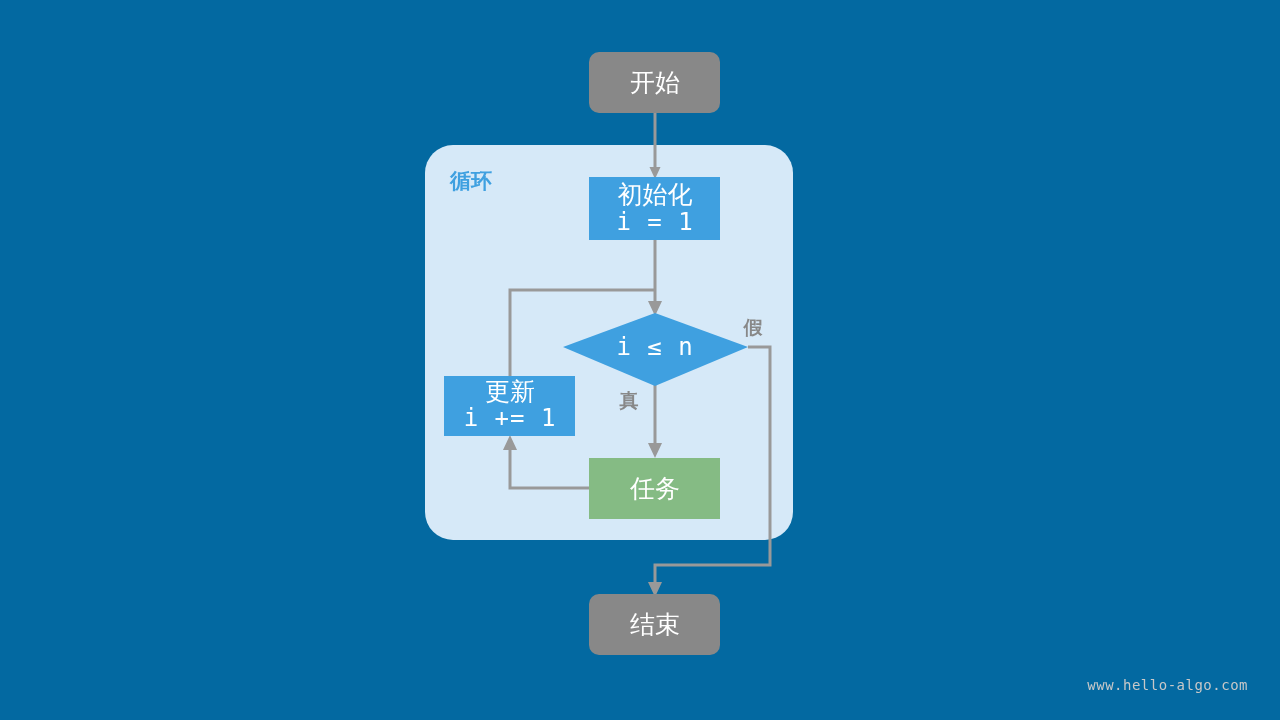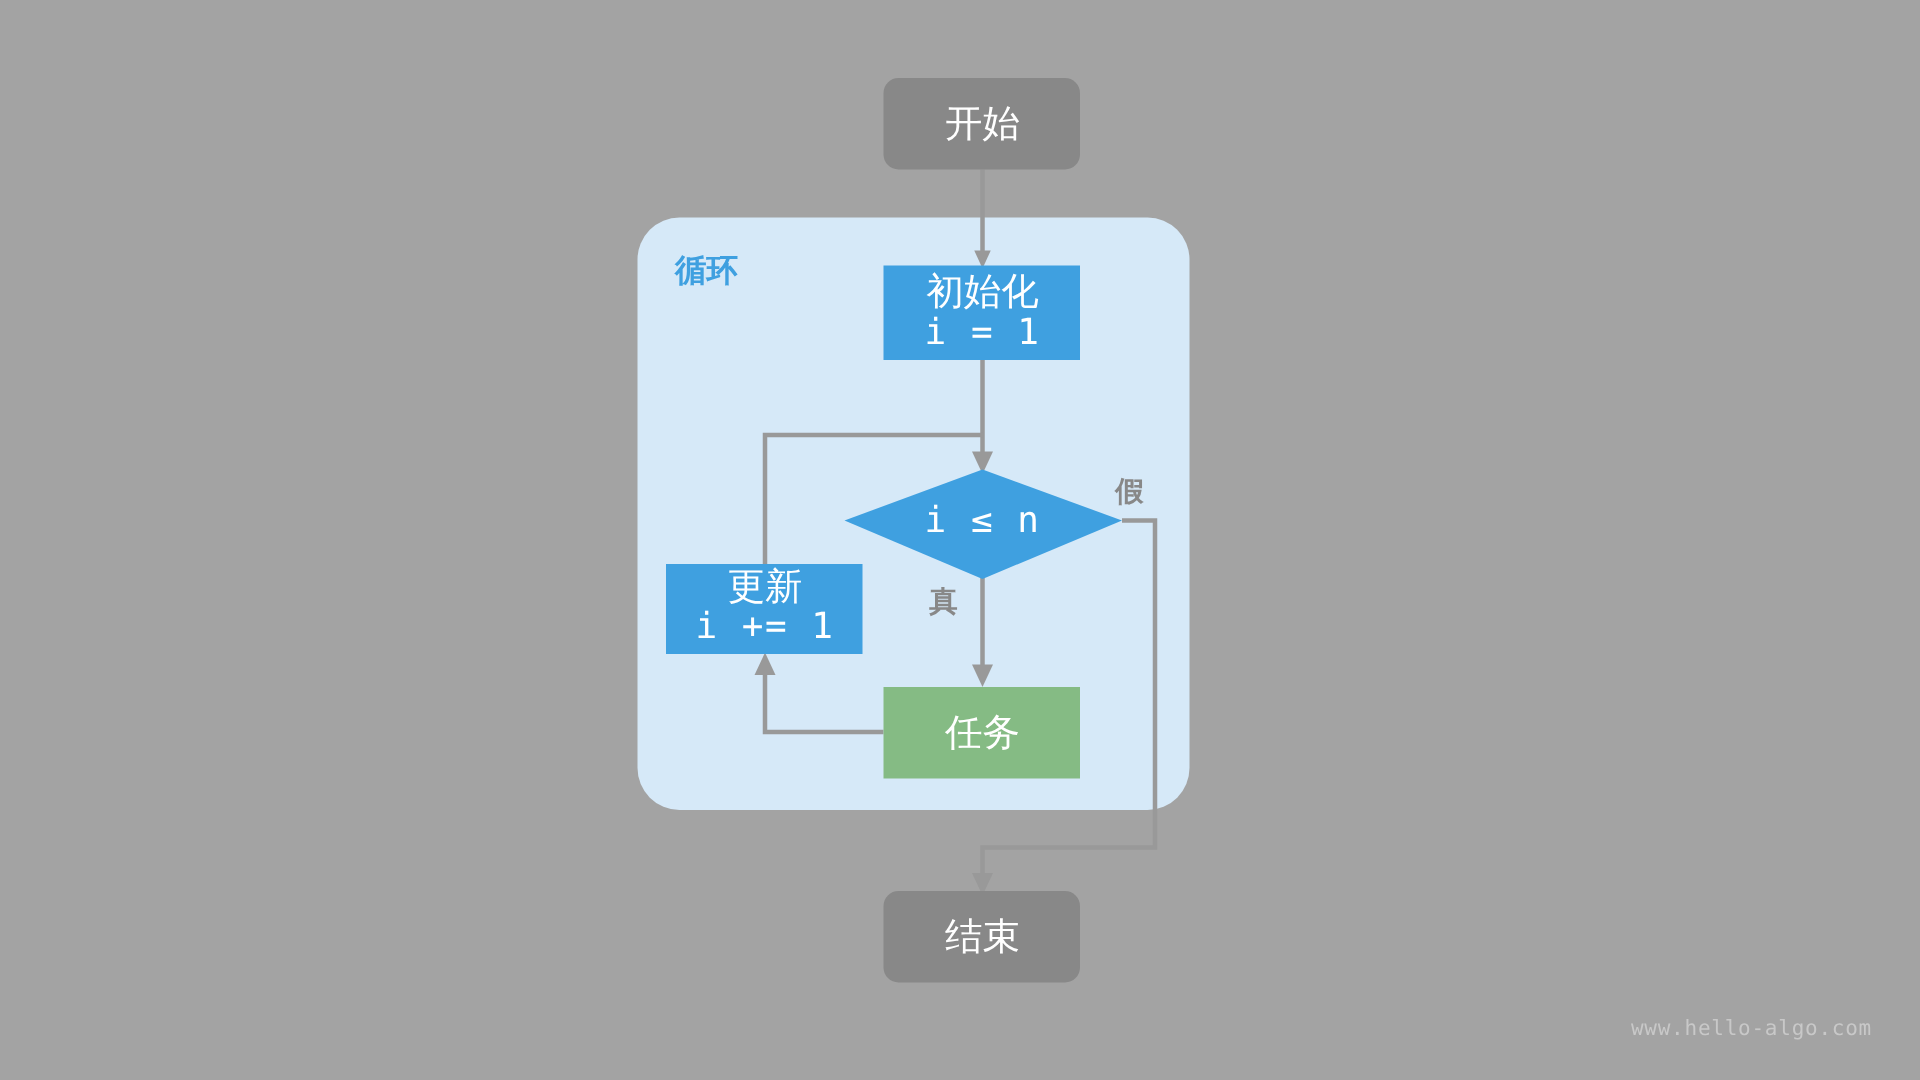--- a/index.html
+++ b/index.html
@@ -10,21 +10,21 @@
   body {
     width: 1280px;
     height: 720px;
     font-family: "Liberation Sans", sans-serif;
     overflow: hidden;
   }
   #canvas {
     position: relative;
     width: 1280px;
     height: 720px;
-    background: #a3a3a3;
+    background: #0369a1;
   }
   svg#diagram {
     position: absolute;
     left: 0;
     top: 0;
     width: 1280px;
     height: 720px;
   }
   .node-text {
     font-family: "Liberation Sans", sans-serif;

